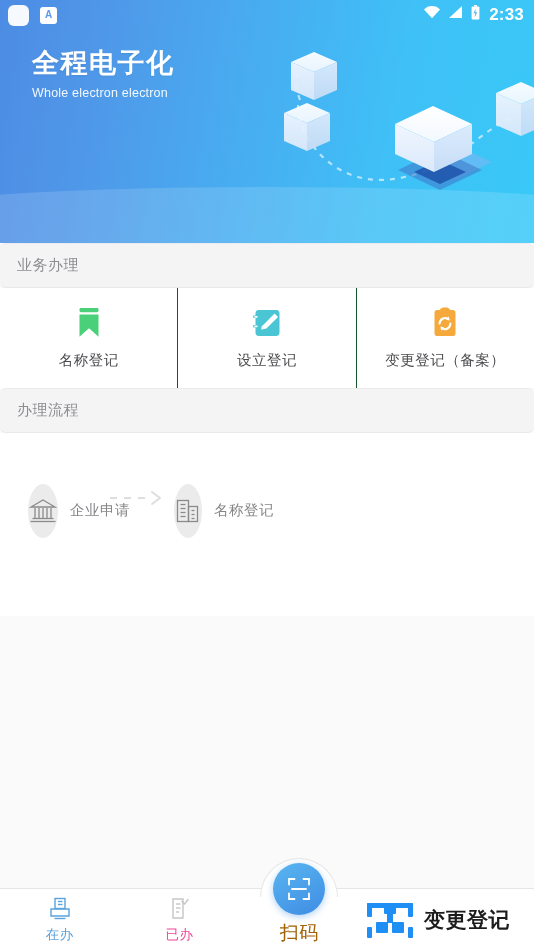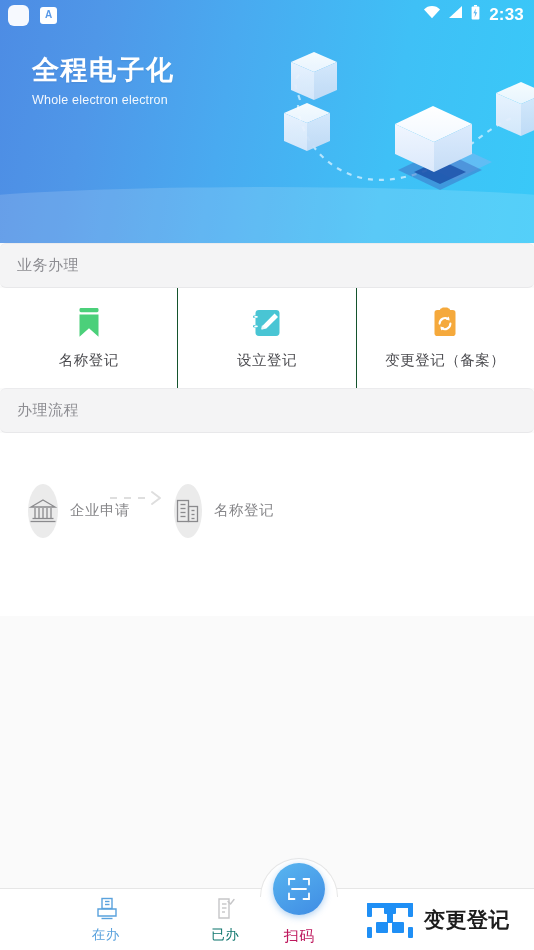--- a/index.html
+++ b/index.html
@@ -71,21 +71,21 @@
   .banner-hill {
     position: absolute;
     left: 0; bottom: 0;
     width: 100%; height: 56px;
     background: rgba(255,255,255,.14);
     border-radius: 100% 100% 0 0 / 60px 60px 0 0;
     transform: scaleX(1.5);
   }
   .banner-text {
     position: absolute;
-    left: 32px; top: 55px;
+    left: 32px; top: 48px;
     z-index: 3;
   }
   .banner-title {
     color: #ffffff;
     font-size: 27px;
     font-weight: bold;
     letter-spacing: 1.5px;
     line-height: 1.15;
     text-shadow: 0 1px 2px rgba(0,0,0,.07);
   }
@@ -184,29 +184,29 @@
     background: #ffffff;
     border-top: 1px solid #e6e6e6;
     display: flex;
     align-items: flex-start;
     z-index: 5;
   }
   .nav-item {
     flex: 1 1 0;
     display: flex;
     flex-direction: column;
-    align-items: flex-end;
+    align-items: center;
     justify-content: center;
     gap: 4px;
     height: 62px;
     cursor: pointer;
   }
   .nav-label { font-size: 13.5px; letter-spacing: .5px; }
   .nav-item.active .nav-label { color: #5aa2dd; }
-  .nav-item.inactive .nav-label { color: #0f766e; }
+  .nav-item.inactive .nav-label { color: #ec4899; }
   .nav-icon { width: 26px; height: 26px; display: block; }
 
   .nav-center {
     flex: 1 1 0;
     position: relative;
     height: 62px;
     display: flex;
     align-items: flex-end;
     justify-content: center;
     padding-bottom: 5px;
@@ -232,22 +232,22 @@
     border-radius: 50%;
     background: linear-gradient(150deg, #59b6f0 0%, #3f8ce4 100%);
     box-shadow: 0 2px 7px rgba(60,140,220,.4);
     display: flex; align-items: center; justify-content: center;
     z-index: 2;
     cursor: pointer;
   }
   .scan-caption {
     position: relative;
     z-index: 2;
-    font-size: 15px;
-    color: #be185d;
+    font-size: 19px;
+    color: #a16207;
     letter-spacing: .5px;
   }
 
   .brand {
     flex: 0 0 175px;
     display: flex;
     align-items: center;
     justify-content: flex-start;
     gap: 9px;
     height: 62px;

